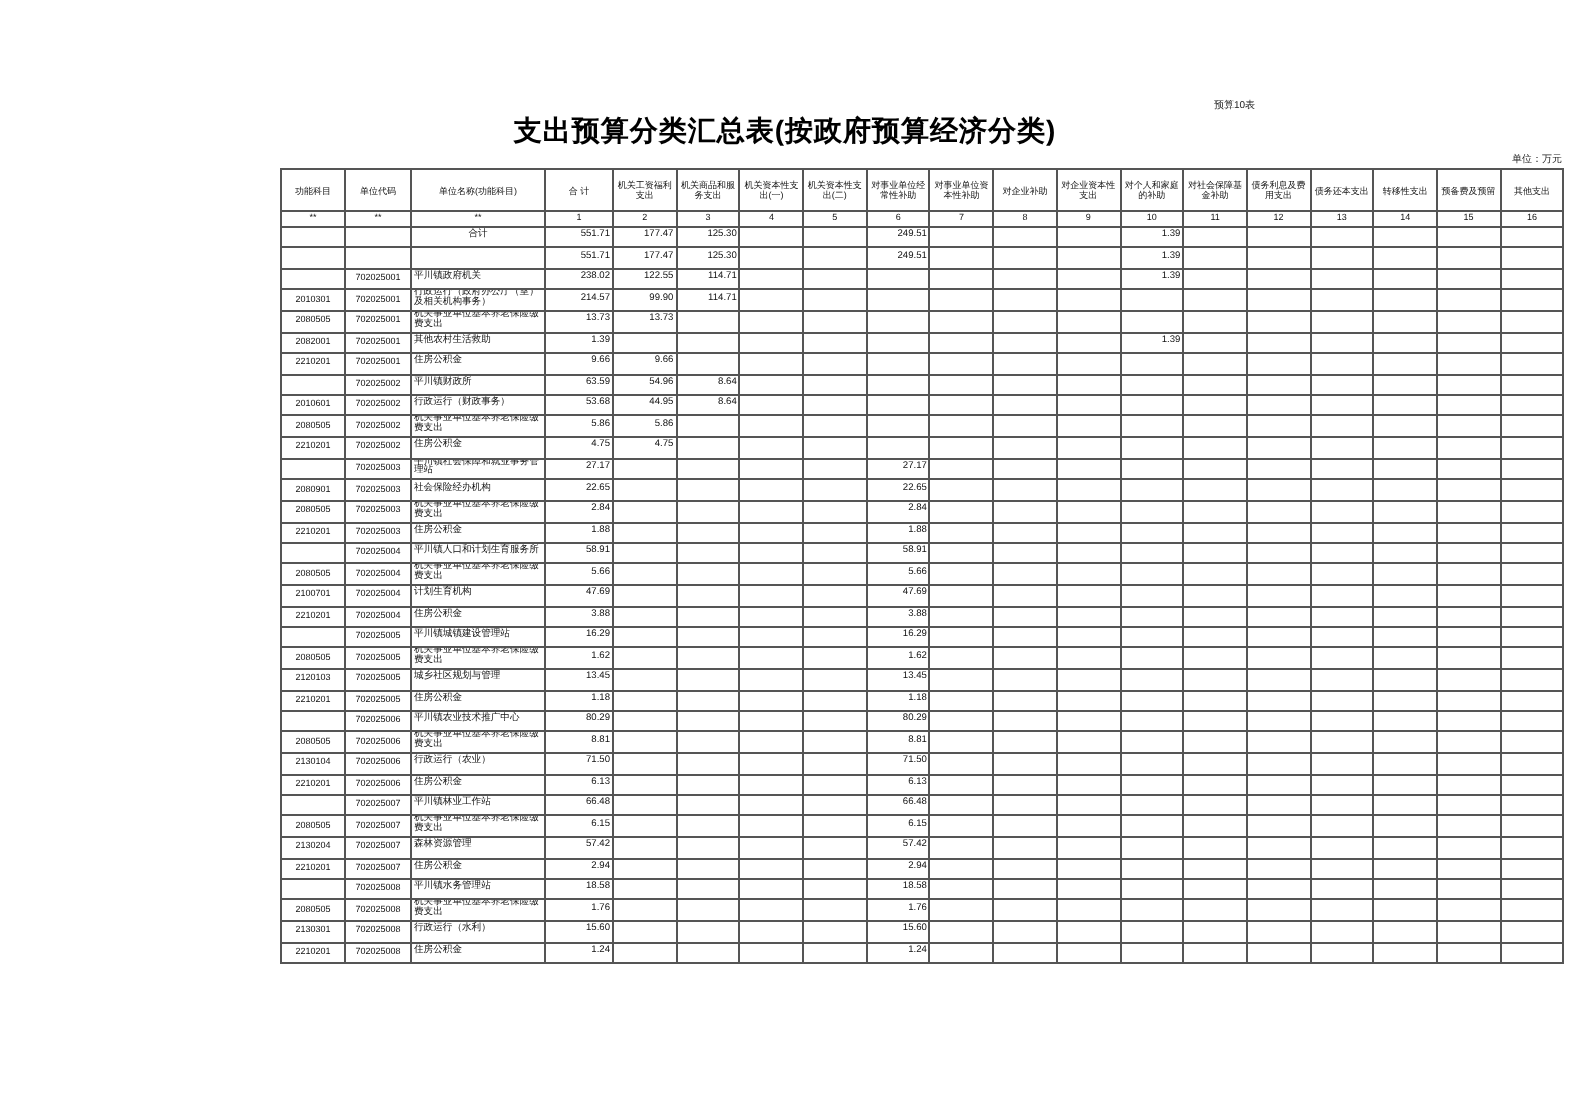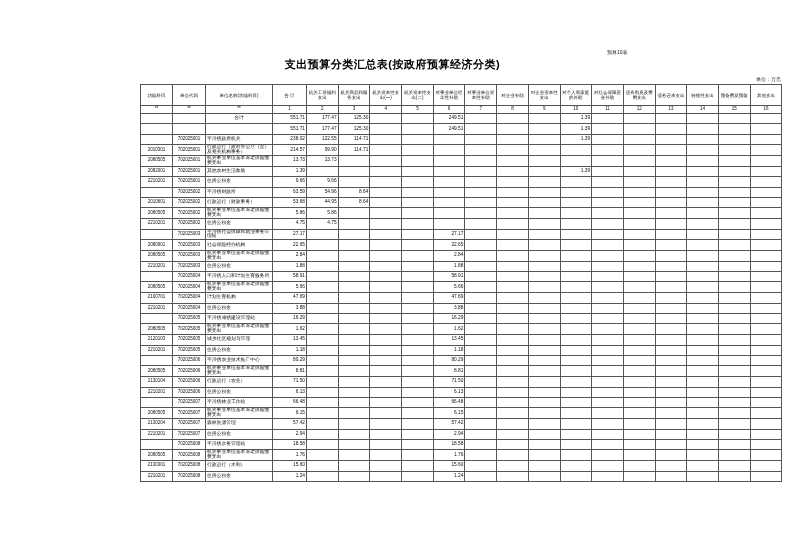--- a/index.html
+++ b/index.html
@@ -6,21 +6,21 @@
   body{
     width:785px;height:555px;background:#ffffff;position:relative;
     font-family:"Liberation Sans","DejaVu Sans",sans-serif;color:#1a1a1a;
     overflow:hidden;
   }
   .sheet-note{
     position:absolute;top:49px;left:607px;font-size:5px;color:#222;
   }
   .page-title{
     position:absolute;top:57px;left:0;width:785px;text-align:center;
-    font-size:11px;font-weight:bold;color:#000;letter-spacing:0.5px;
+    font-size:14px;font-weight:bold;color:#000;letter-spacing:0.5px;
   }
   .unit-note{
     position:absolute;top:76px;right:4px;font-size:5px;color:#222;
   }
   table.budget{
     position:absolute;top:84px;left:140px;border-collapse:collapse;
     table-layout:fixed;font-size:4.8px;line-height:4.9px;color:#111;
   }
   table.budget th,table.budget td{
     border:0.5px solid #555;padding:0 1px;overflow:hidden;

